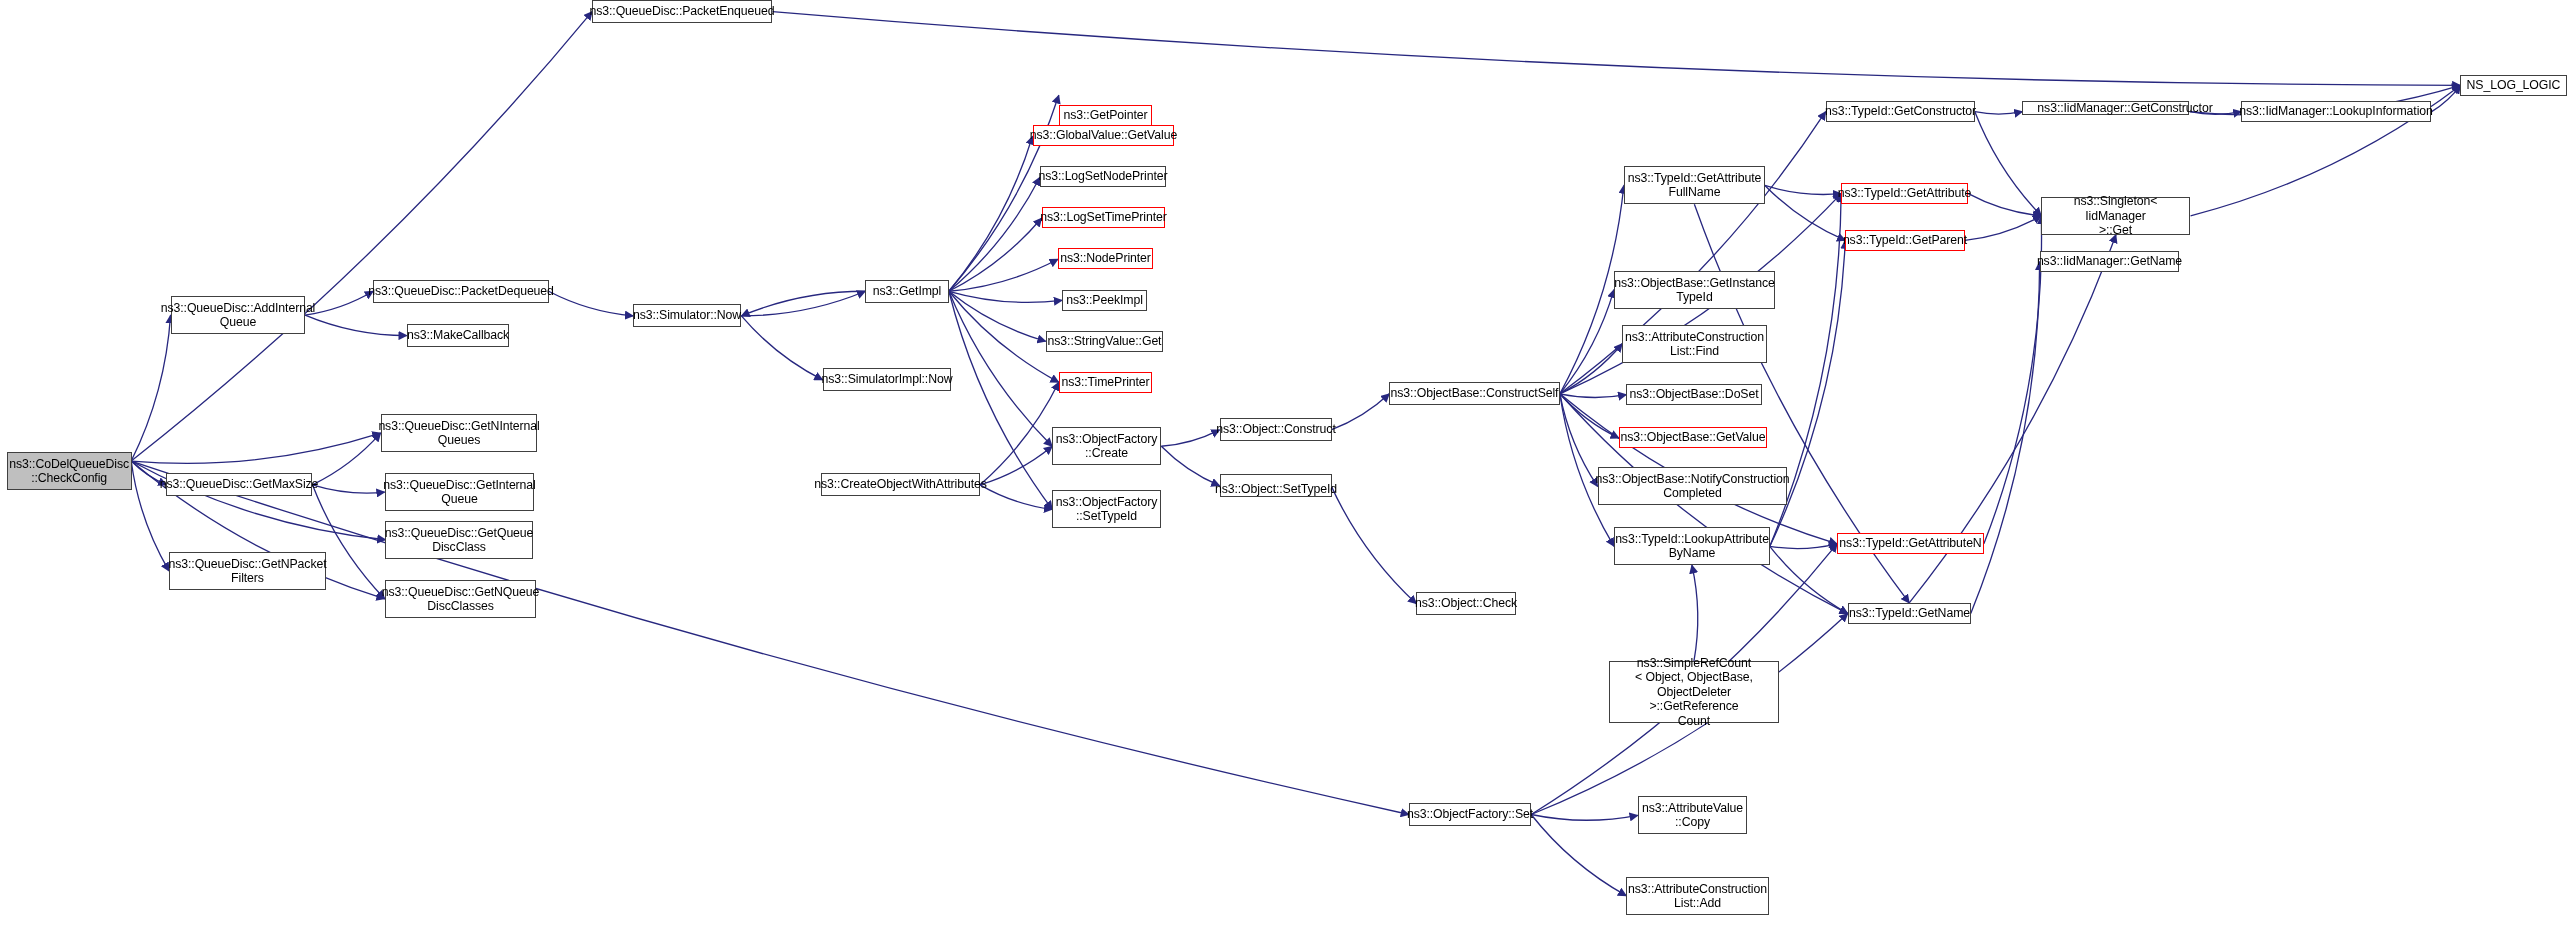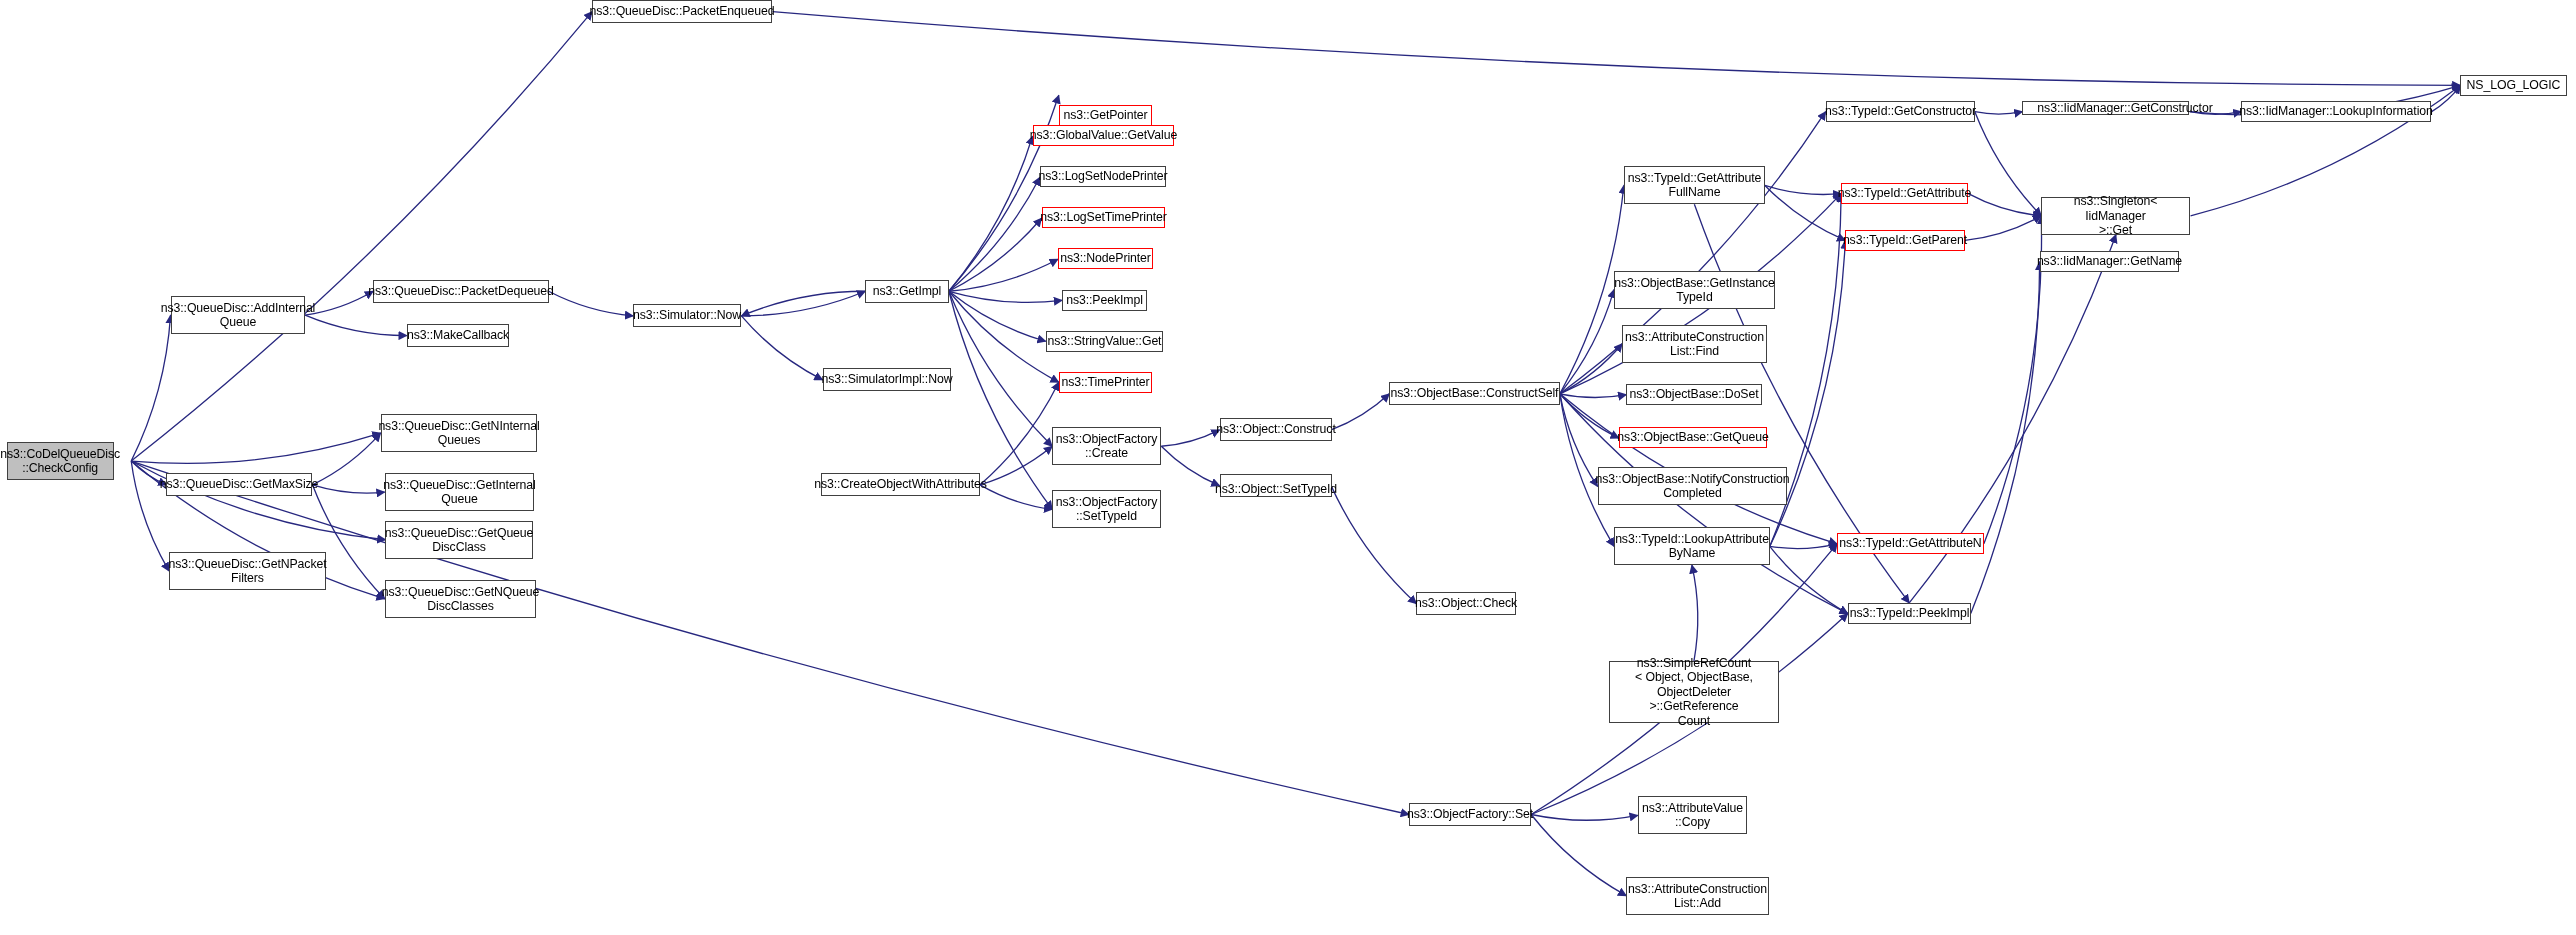--- a/index.html
+++ b/index.html
@@ -102,21 +102,21 @@
         <path d="M 2965 136 Q 2985.7 123.5 3000 104" marker-end="url(#arrow)"></path>
         <path d="M 2671 263 Q 2851.4 216.4 3000 104" marker-end="url(#arrow)"></path>
         <path d="M 2065.5 806 Q 2075.95 747.25 2063 689" marker-end="url(#arrow)"></path>
         <path d="M 1867 993 Q 1931.9 1006.5 1997 994" marker-end="url(#arrow)"></path>
         <path d="M 1867 993 Q 1915.1 1054.1 1983 1092" marker-end="url(#arrow)"></path>
         <path d="M 1867 993 Q 2082.507145276571 905.9602370479855 2253 748" marker-end="url(#arrow)"></path>
         <path d="M 1867 993 Q 2081.329922641302 859.4562458945622 2240 663" marker-end="url(#arrow)"></path>
       </g>
   </svg>
   <div id="node-layer">
-      <div class="node root" style="left: 6.6px; top: 442px; width: 107px; height: 38px;"><span>ns3::CoDelQueueDisc
+      <div class="node root" style="left: 6.6px; top: 452px; width: 125px; height: 38px;"><span>ns3::CoDelQueueDisc
 ::CheckConfig</span></div>
       <div class="node" style="left: 171px; top: 296px; width: 134px; height: 38px;"><span>ns3::QueueDisc::AddInternal
 Queue</span></div>
       <div class="node" style="left: 166px; top: 473px; width: 146px; height: 23px;"><span>ns3::QueueDisc::GetMaxSize</span></div>
       <div class="node" style="left: 169px; top: 552px; width: 157px; height: 38px;"><span>ns3::QueueDisc::GetNPacket
 Filters</span></div>
       <div class="node" style="left: 373px; top: 280px; width: 176px; height: 23px;"><span>ns3::QueueDisc::PacketDequeued</span></div>
       <div class="node" style="left: 407px; top: 324px; width: 102px; height: 23px;"><span>ns3::MakeCallback</span></div>
       <div class="node" style="left: 381px; top: 414px; width: 156px; height: 38px;"><span>ns3::QueueDisc::GetNInternal
 Queues</span></div>
@@ -147,39 +147,39 @@
       <div class="node" style="left: 1220px; top: 474px; width: 112px; height: 23px; align-items: flex-end;"><span>ns3::Object::SetTypeId</span></div>
       <div class="node" style="left: 1416px; top: 592px; width: 100px; height: 23px;"><span>ns3::Object::Check</span></div>
       <div class="node" style="left: 1389px; top: 382px; width: 171px; height: 23px;"><span>ns3::ObjectBase::ConstructSelf</span></div>
       <div class="node" style="left: 1624px; top: 166px; width: 141px; height: 38px;"><span>ns3::TypeId::GetAttribute
 FullName</span></div>
       <div class="node" style="left: 1614px; top: 271px; width: 161px; height: 38px;"><span>ns3::ObjectBase::GetInstance
 TypeId</span></div>
       <div class="node" style="left: 1622px; top: 325px; width: 145px; height: 38px;"><span>ns3::AttributeConstruction
 List::Find</span></div>
       <div class="node" style="left: 1626px; top: 384px; width: 136px; height: 21.3px;"><span>ns3::ObjectBase::DoSet</span></div>
-      <div class="node red" style="left: 1619px; top: 427px; width: 148px; height: 21.3px;"><span>ns3::ObjectBase::GetQueue</span></div>
+      <div class="node red" style="left: 1619px; top: 427px; width: 148px; height: 21.3px;"><span>ns3::ObjectBase::GetValue</span></div>
       <div class="node" style="left: 1598px; top: 467px; width: 189px; height: 38px;"><span>ns3::ObjectBase::NotifyConstruction
 Completed</span></div>
       <div class="node" style="left: 1614px; top: 527px; width: 156px; height: 38px;"><span>ns3::TypeId::LookupAttribute
 ByName</span></div>
       <div class="node" style="left: 1609px; top: 661px; width: 170px; height: 62px;"><span>ns3::SimpleRefCount
 &lt; Object, ObjectBase,
  ObjectDeleter &gt;::GetReference
 Count</span></div>
       <div class="node" style="left: 1409px; top: 803px; width: 122px; height: 23px;"><span>ns3::ObjectFactory::Set</span></div>
       <div class="node" style="left: 1638px; top: 796px; width: 109px; height: 38px;"><span>ns3::AttributeValue
 ::Copy</span></div>
       <div class="node" style="left: 1626px; top: 877px; width: 143px; height: 38px;"><span>ns3::AttributeConstruction
 List::Add</span></div>
       <div class="node" style="left: 1826px; top: 101px; width: 149px; height: 21.3px;"><span>ns3::TypeId::GetConstructor</span></div>
       <div class="node red" style="left: 1841px; top: 183px; width: 127px; height: 21.3px;"><span>ns3::TypeId::GetAttribute</span></div>
       <div class="node red" style="left: 1845px; top: 230px; width: 120px; height: 21.3px;"><span>ns3::TypeId::GetParent</span></div>
       <div class="node red" style="left: 1837px; top: 533px; width: 147px; height: 21.3px;"><span>ns3::TypeId::GetAttributeN</span></div>
-      <div class="node" style="left: 1848px; top: 603px; width: 123px; height: 21.3px;"><span>ns3::TypeId::PeekImpl</span></div>
+      <div class="node" style="left: 1848px; top: 603px; width: 123px; height: 21.3px;"><span>ns3::TypeId::GetName</span></div>
       <div class="node" style="left: 2022px; top: 101px; width: 167px; height: 14px; padding-left: 39px;"><span>ns3::IidManager::GetConstructor</span></div>
       <div class="node" style="left: 2041px; top: 197px; width: 149px; height: 38px;"><span>ns3::Singleton&lt; IidManager
 &gt;::Get</span></div>
       <div class="node" style="left: 2040px; top: 251px; width: 139px; height: 21.3px;"><span>ns3::IidManager::GetName</span></div>
       <div class="node" style="left: 2241px; top: 101px; width: 190px; height: 21.3px;"><span>ns3::IidManager::LookupInformation</span></div>
       <div class="node" style="left: 2460px; top: 75px; width: 107px; height: 21.3px;"><span>NS_LOG_LOGIC</span></div>
     </div>
 </div>
 
 

